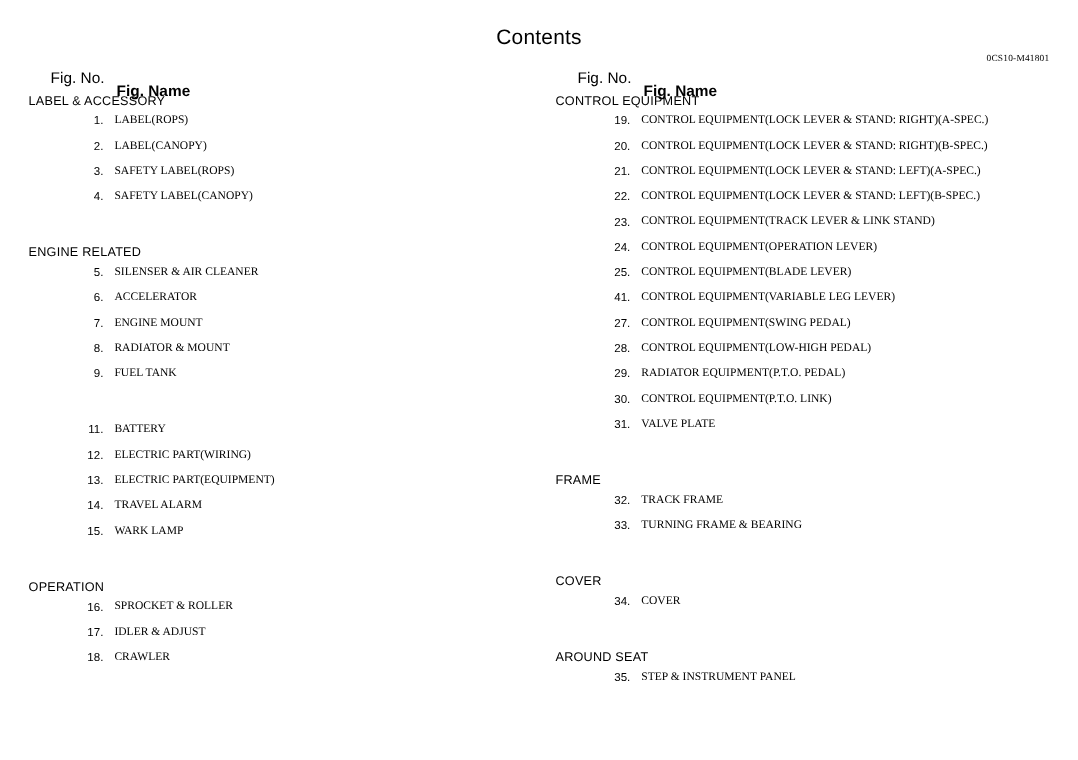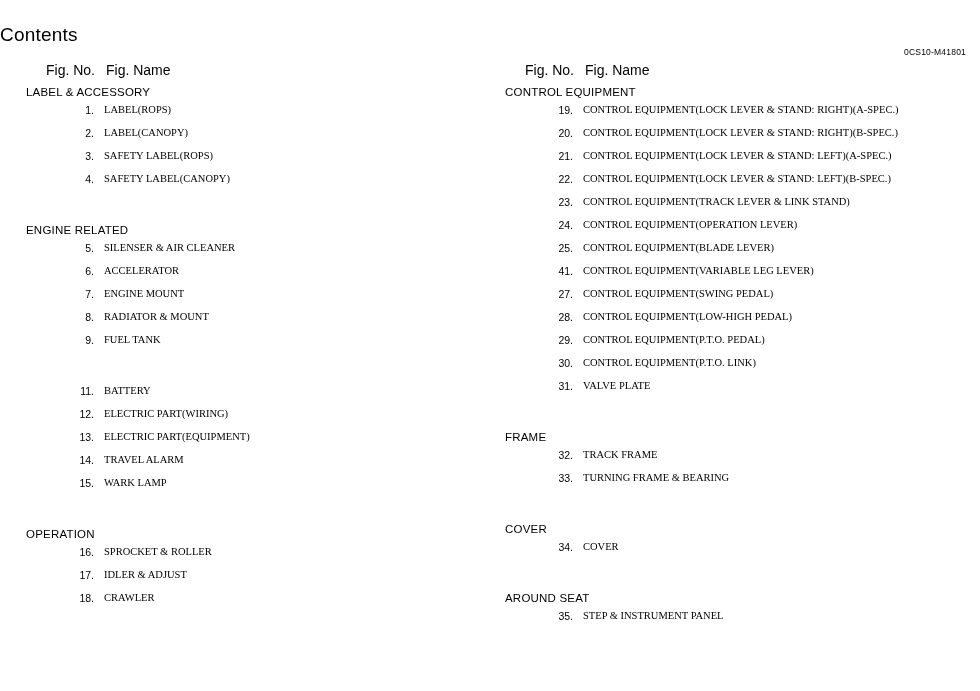--- a/index.html
+++ b/index.html
@@ -13,30 +13,31 @@
     position: relative;
     font-family: "Liberation Sans", sans-serif;
     color: #000000;
     overflow: hidden;
   }
   .page-title {
     position: absolute;
     top: 24px;
     left: 0;
     width: 100%;
-    text-align: left;
+    text-align: center;
     font-size: 19px;
     letter-spacing: 0.2px;
   }
   .doc-code {
     position: absolute;
     top: 47px;
-    right: 14px;
+    right: 26px;
     font-size: 8.5px;
     letter-spacing: 0.2px;
+    font-family: Liberation Serif, serif;
   }
   .columns {
     position: absolute;
     top: 62px;
     left: 0;
     width: 980px;
   }
   .col {
     position: absolute;
     top: 0;
@@ -50,21 +51,22 @@
     font-size: 14px;
   }
   .col-head .h-no {
     position: absolute;
     left: 20px;
     top: 0;
   }
   .col-head .h-name {
     position: absolute;
     left: 80px;
-    top: 0;
+    top: 12px;
+    font-weight: bold;
   }
   .group {
     margin-top: 6px;
   }
   .group-title {
     font-size: 11.5px;
     letter-spacing: 0.2px;
     margin-bottom: 6px;
   }
   .entry {
@@ -228,21 +230,21 @@
           <div class="entry">
             <span class="num">27.</span>
             <span class="label">CONTROL EQUIPMENT(SWING PEDAL)</span>
           </div>
           <div class="entry">
             <span class="num">28.</span>
             <span class="label">CONTROL EQUIPMENT(LOW-HIGH PEDAL)</span>
           </div>
           <div class="entry">
             <span class="num">29.</span>
-            <span class="label">CONTROL EQUIPMENT(P.T.O. PEDAL)</span>
+            <span class="label">RADIATOR EQUIPMENT(P.T.O. PEDAL)</span>
           </div>
           <div class="entry">
             <span class="num">30.</span>
             <span class="label">CONTROL EQUIPMENT(P.T.O. LINK)</span>
           </div>
           <div class="entry">
             <span class="num">31.</span>
             <span class="label">VALVE PLATE</span>
           </div>
         </div>

